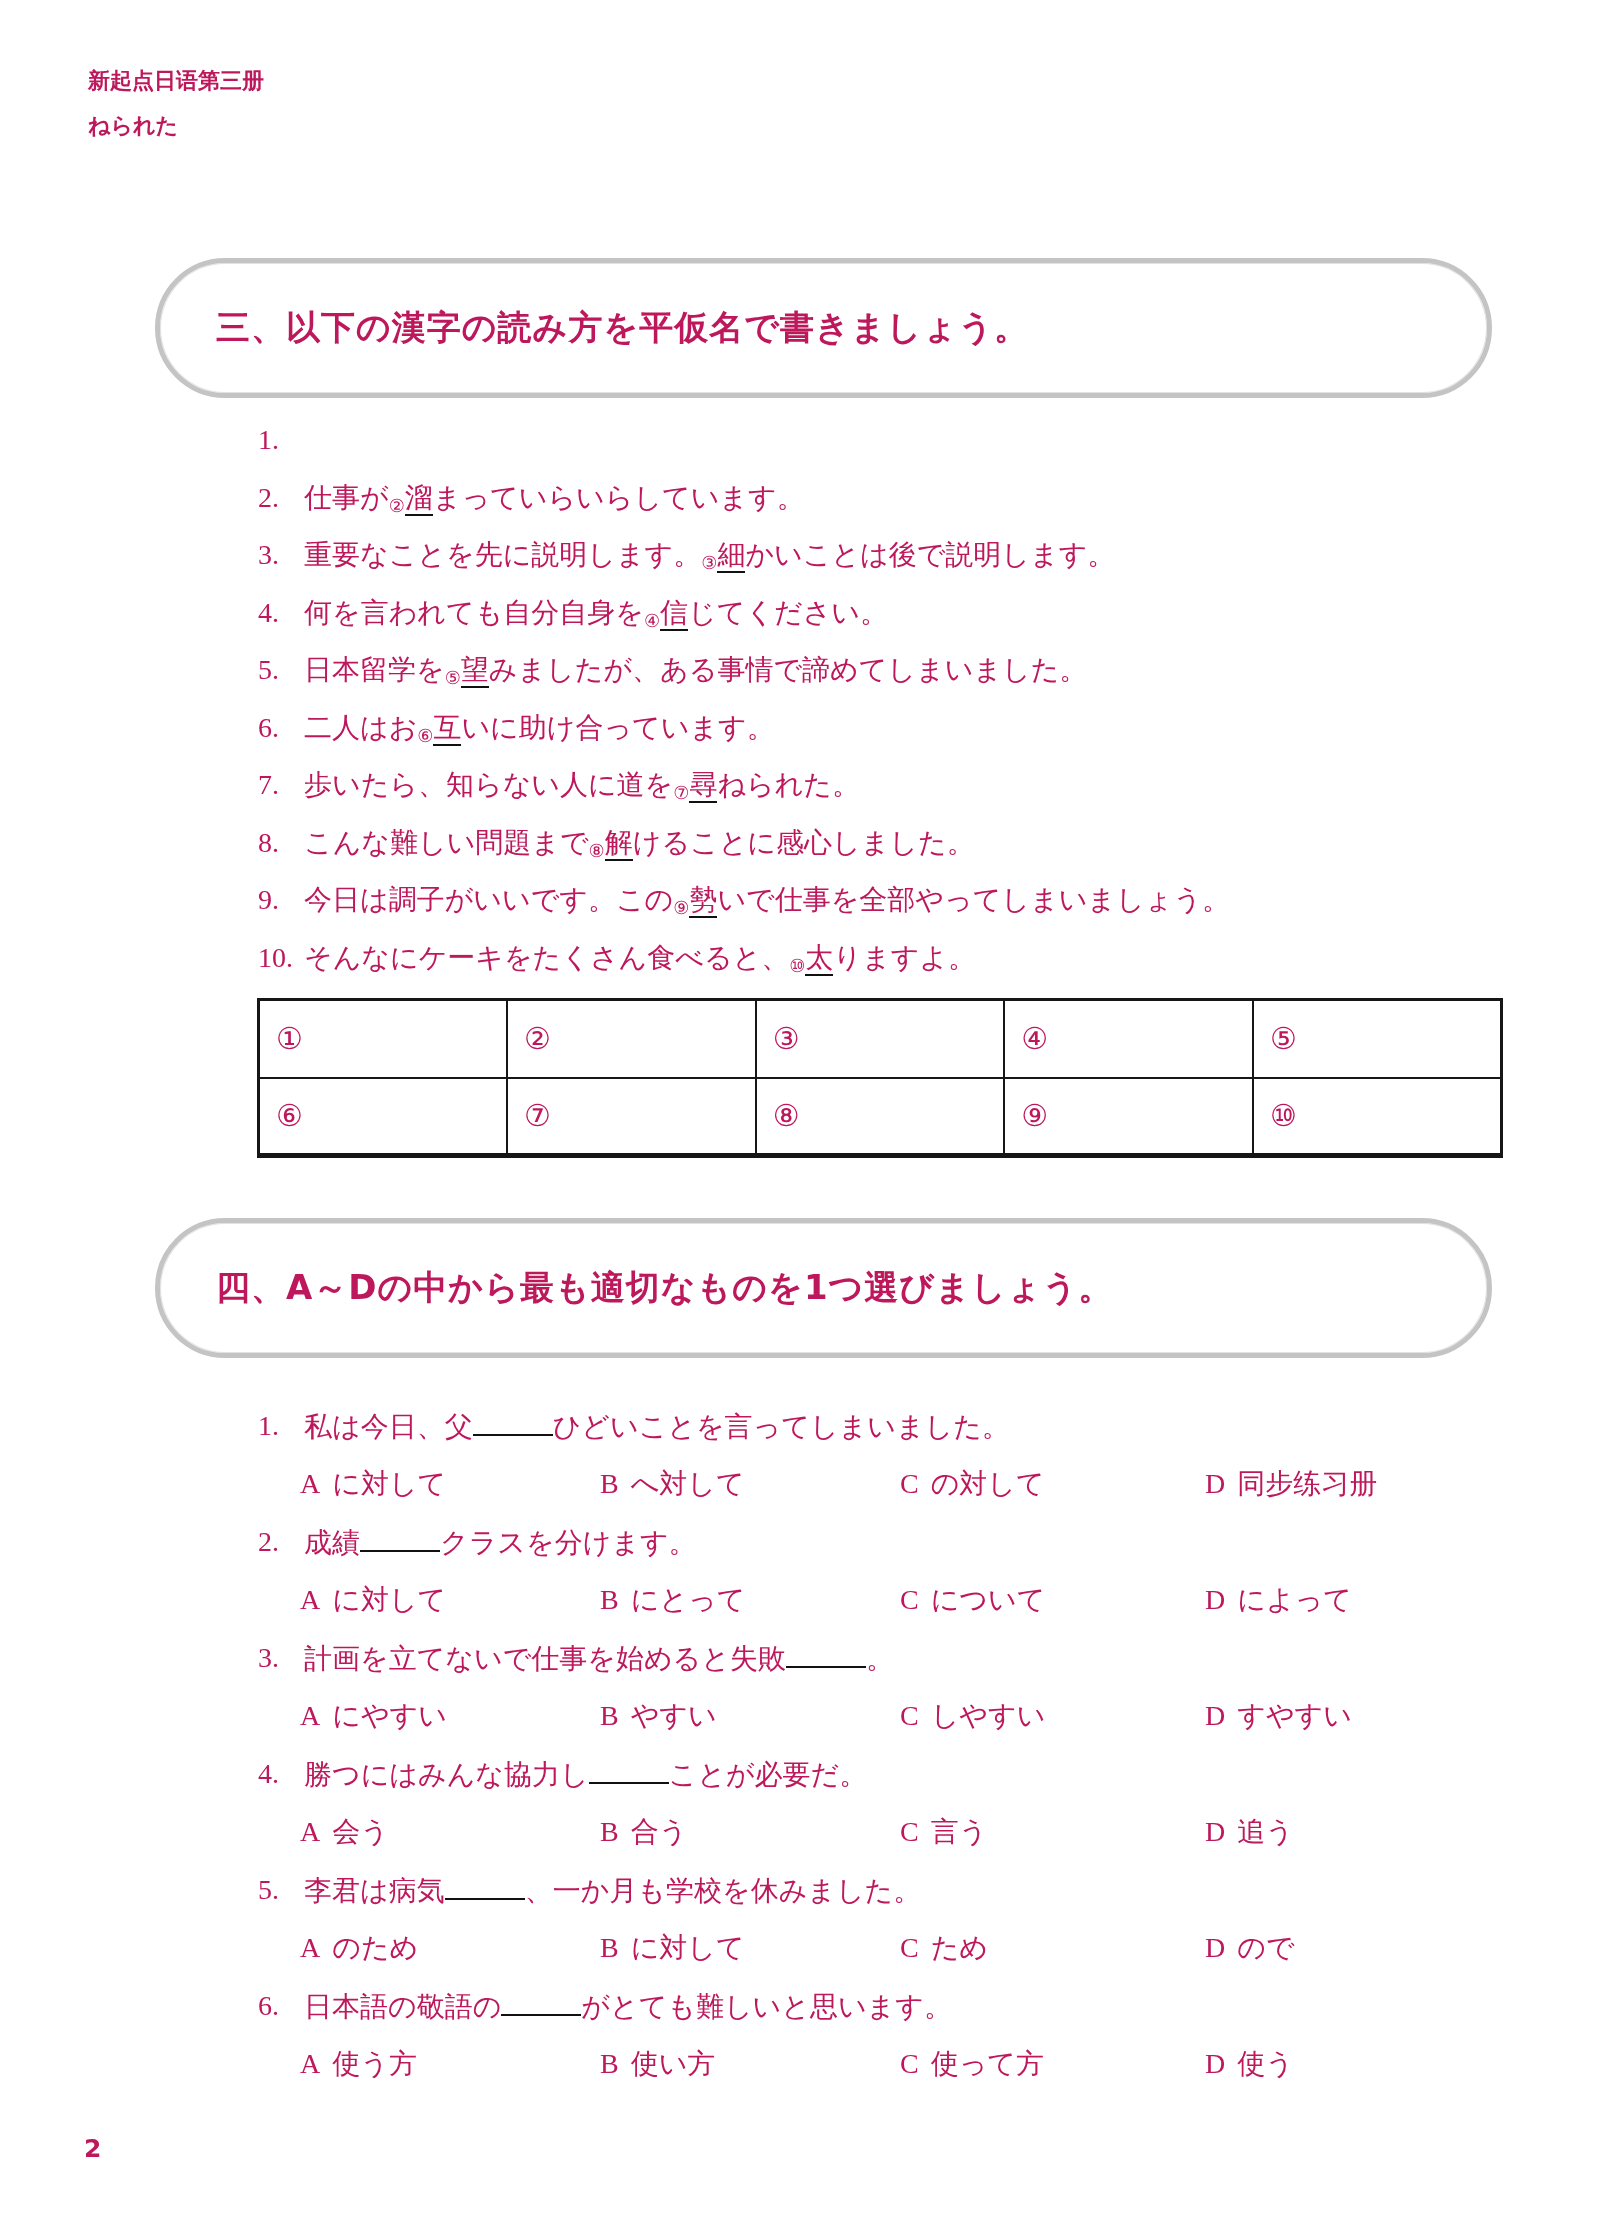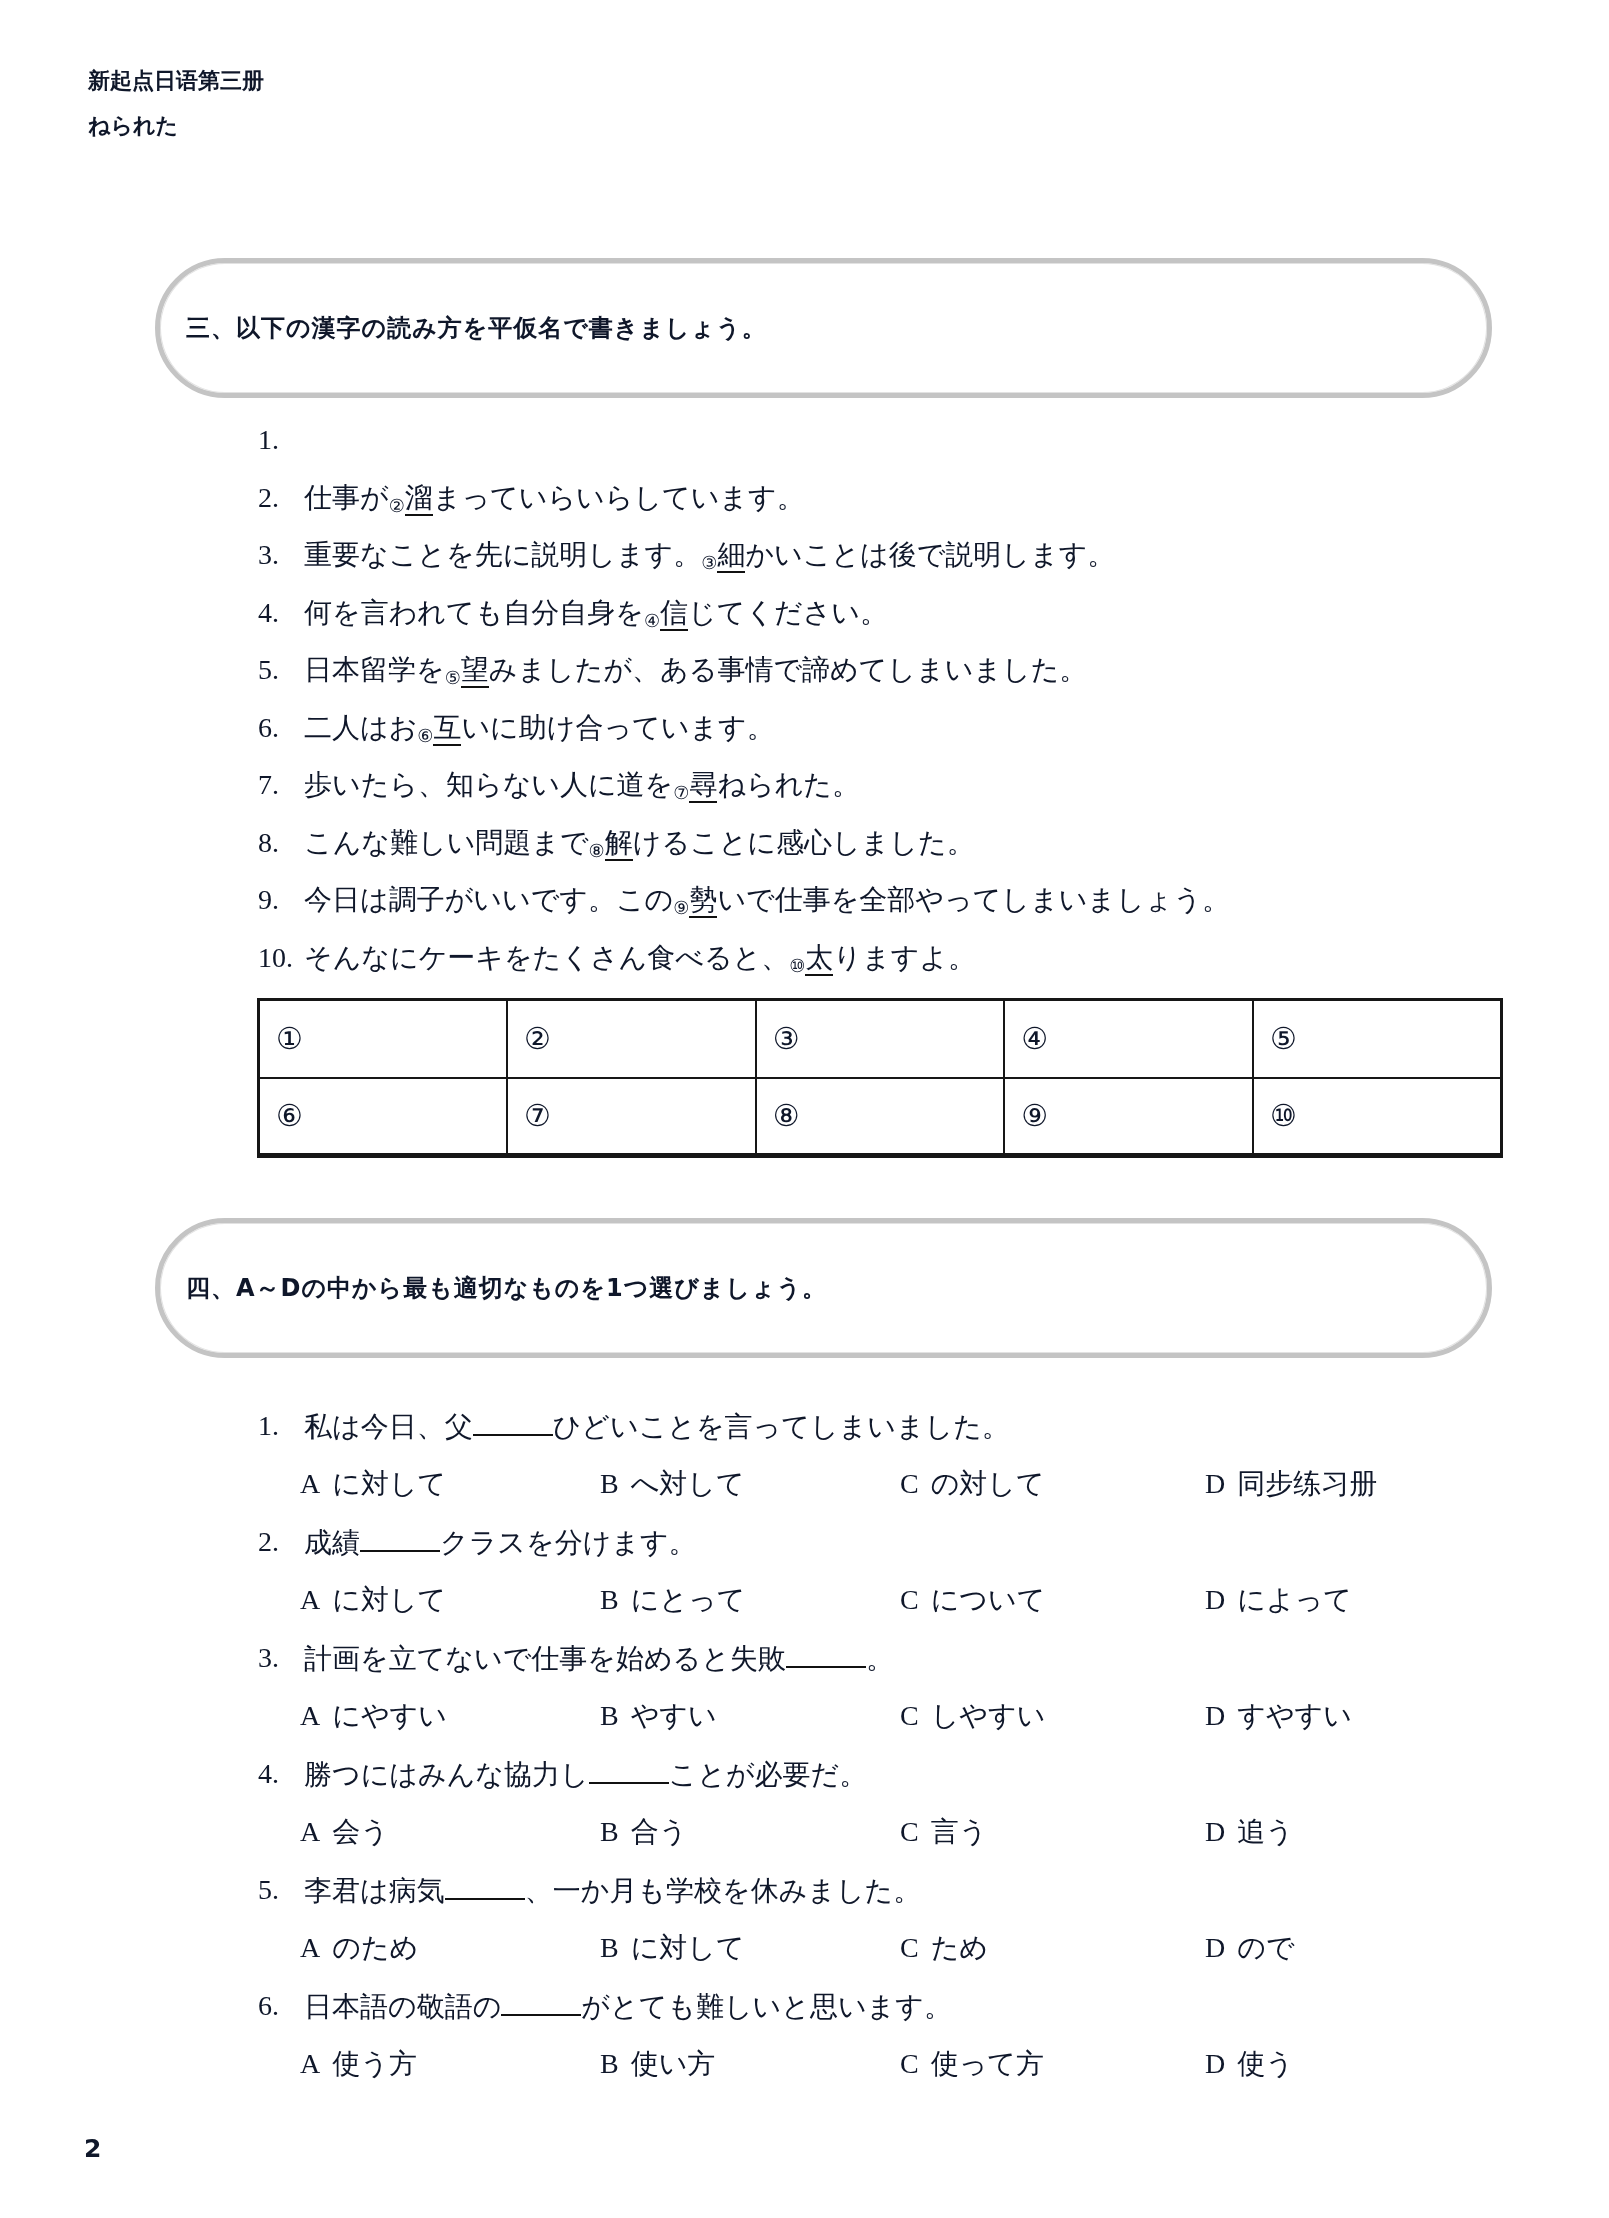--- a/index.html
+++ b/index.html
@@ -2,42 +2,42 @@
 <html><head>
 <meta charset="utf-8">
 <style>
   * { margin:0; padding:0; box-sizing:border-box; }
   html,body { background:#e8e8e8; }
   .page {
     position:relative;
     width:1609px; height:2218px;
     background:#ffffff;
     font-family:"Liberation Serif","DejaVu Serif",serif;
-    color:#0f172a;
+    color:#be185d;
     margin:0 auto;
     overflow:hidden;
   }
   
   .header {
     position:absolute; left:88px; top:58px;
     font-family:"DejaVu Sans","Liberation Sans",sans-serif;
     font-weight:bold; font-size:22px; line-height:45px;
   }
   
   .section-box {
     position:absolute; left:155px; width:1337px; height:140px;
     border:5px solid #c4c4c4; border-radius:70px;
     background:#fff;
     display:flex; align-items:center;
     box-shadow:inset 0 0 0 1px #e2e2e2;
   }
   .section-box .title {
     font-family:"DejaVu Sans","Liberation Sans",sans-serif;
-    font-weight:bold; font-size:24px;
-    padding-left:26px; letter-spacing:1px;
+    font-weight:bold; font-size:34px;
+    padding-left:56px; letter-spacing:1px;
   }
   .box-s3 { top:258px; }
   .box-s4 { top:1218px; }
 
   
   .kanji-list { position:absolute; left:0; top:420px; width:1609px; }
   .k-item { display:flex; height:57.5px; align-items:flex-start; font-size:28px; line-height:40px; }
   .k-num { margin-left:258px; width:46px; flex:0 0 auto; }
   .k-text { flex:1; }
   .circ-sub { font-size:18px; vertical-align:-5px; }

